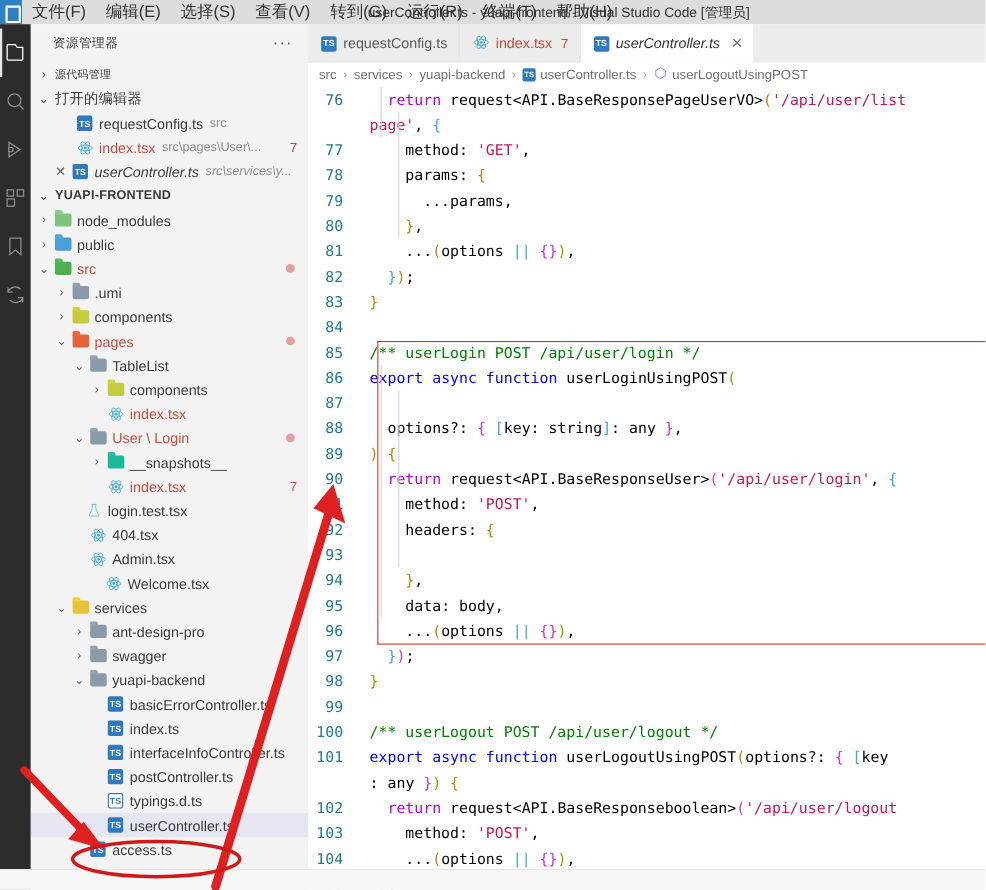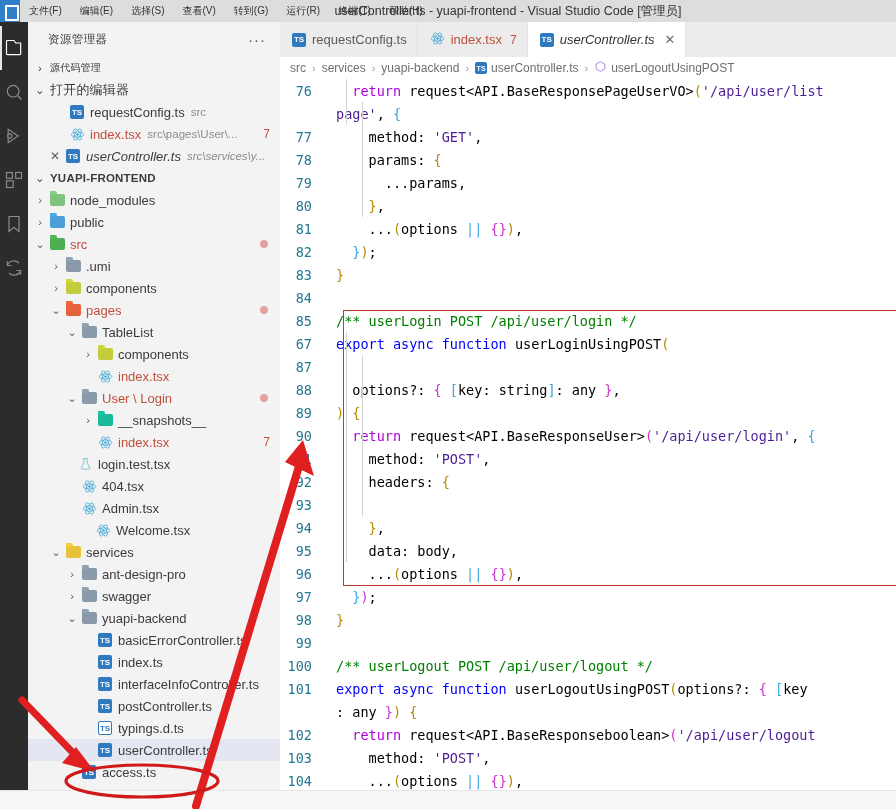--- a/index.html
+++ b/index.html
@@ -21,21 +21,21 @@
   .tb-logo {
     width: 20px; height: 22px; background: #2f80c7;
     position: relative; flex: 0 0 20px;
   }
   .tb-logo:after{
     content:""; position:absolute; left:5px; top:5px; width:10px; height:12px;
     border:2px solid #fff; border-radius:1px;
   }
   .menu { display: flex; align-items: center; height: 22px; }
   .menu-item {
-    font-size: 10px; color: #333; padding: 0 9px; line-height: 22px;
+    font-size: 15px; color: #333; padding: 0 9px; line-height: 22px;
     white-space: nowrap; cursor: default;
   }
   .win-title {
     position: absolute; left: 0; right: 0; top: 0; height: 22px; line-height: 22px;
     text-align: center; font-size: 12.5px; color: #333; pointer-events: none;
     padding-left: 120px;
   }
 
   
   .activitybar {
@@ -131,21 +131,21 @@
     width:46px; flex:0 0 46px; text-align:right; padding-right:14px;
     color:#237893; font-size:13.5px; font-family:"DejaVu Sans Mono", monospace;
     user-select:none;
   }
   .ctext { white-space:pre; color:#000; padding-left:10px; position:relative; }
   .ind-guide { position:absolute; top:0; bottom:0; width:1px; background:#d3d3d3; }
 
   
   .t-kw   { color:#0000ff; }
   .t-ctl  { color:#af00db; }
-  .t-str  { color:#4c1d95; }
+  .t-str  { color:#be185d; }
   .t-cmt  { color:#008000; }
   .t-bry  { color:#b58900; }
   .t-brp  { color:#cc33cc; }
   .t-brb  { color:#3ba6e0; }
   .t-plain{ color:#000000; }
 
   
   .hl-box {
     position:absolute; border:1.4px solid #c0392b; pointer-events:none;
   }
@@ -589,21 +589,21 @@
           </div>
           <div class="cline">
             <span class="ln">84</span>
             <span class="ctext"></span>
           </div>
           <div class="cline">
             <span class="ln">85</span>
             <span class="ctext"><span class="t-cmt">/** userLogin POST /api/user/login */</span></span>
           </div>
           <div class="cline">
-            <span class="ln">67</span>
+            <span class="ln">86</span>
             <span class="ctext"><span class="t-kw">export</span><span class="t-plain"> </span><span class="t-kw">async</span><span class="t-plain"> </span><span class="t-kw">function</span><span class="t-plain"> </span><span class="t-plain">userLoginUsingPOST</span><span class="t-bry">(</span></span>
           </div>
           <div class="cline">
             <span class="ln">87</span>
           </div>
           <div class="cline">
             <span class="ln">88</span>
             <span class="ctext"><span class="t-plain">  options?</span><span class="t-plain">:</span><span class="t-plain"> </span><span class="t-brp">{</span><span class="t-plain"> </span><span class="t-brb">[</span><span class="t-plain">key</span><span class="t-plain">:</span><span class="t-plain"> string</span><span class="t-brb">]</span><span class="t-plain">:</span><span class="t-plain"> any </span><span class="t-brp">}</span><span class="t-plain">,</span></span>
           </div>
           <div class="cline">

